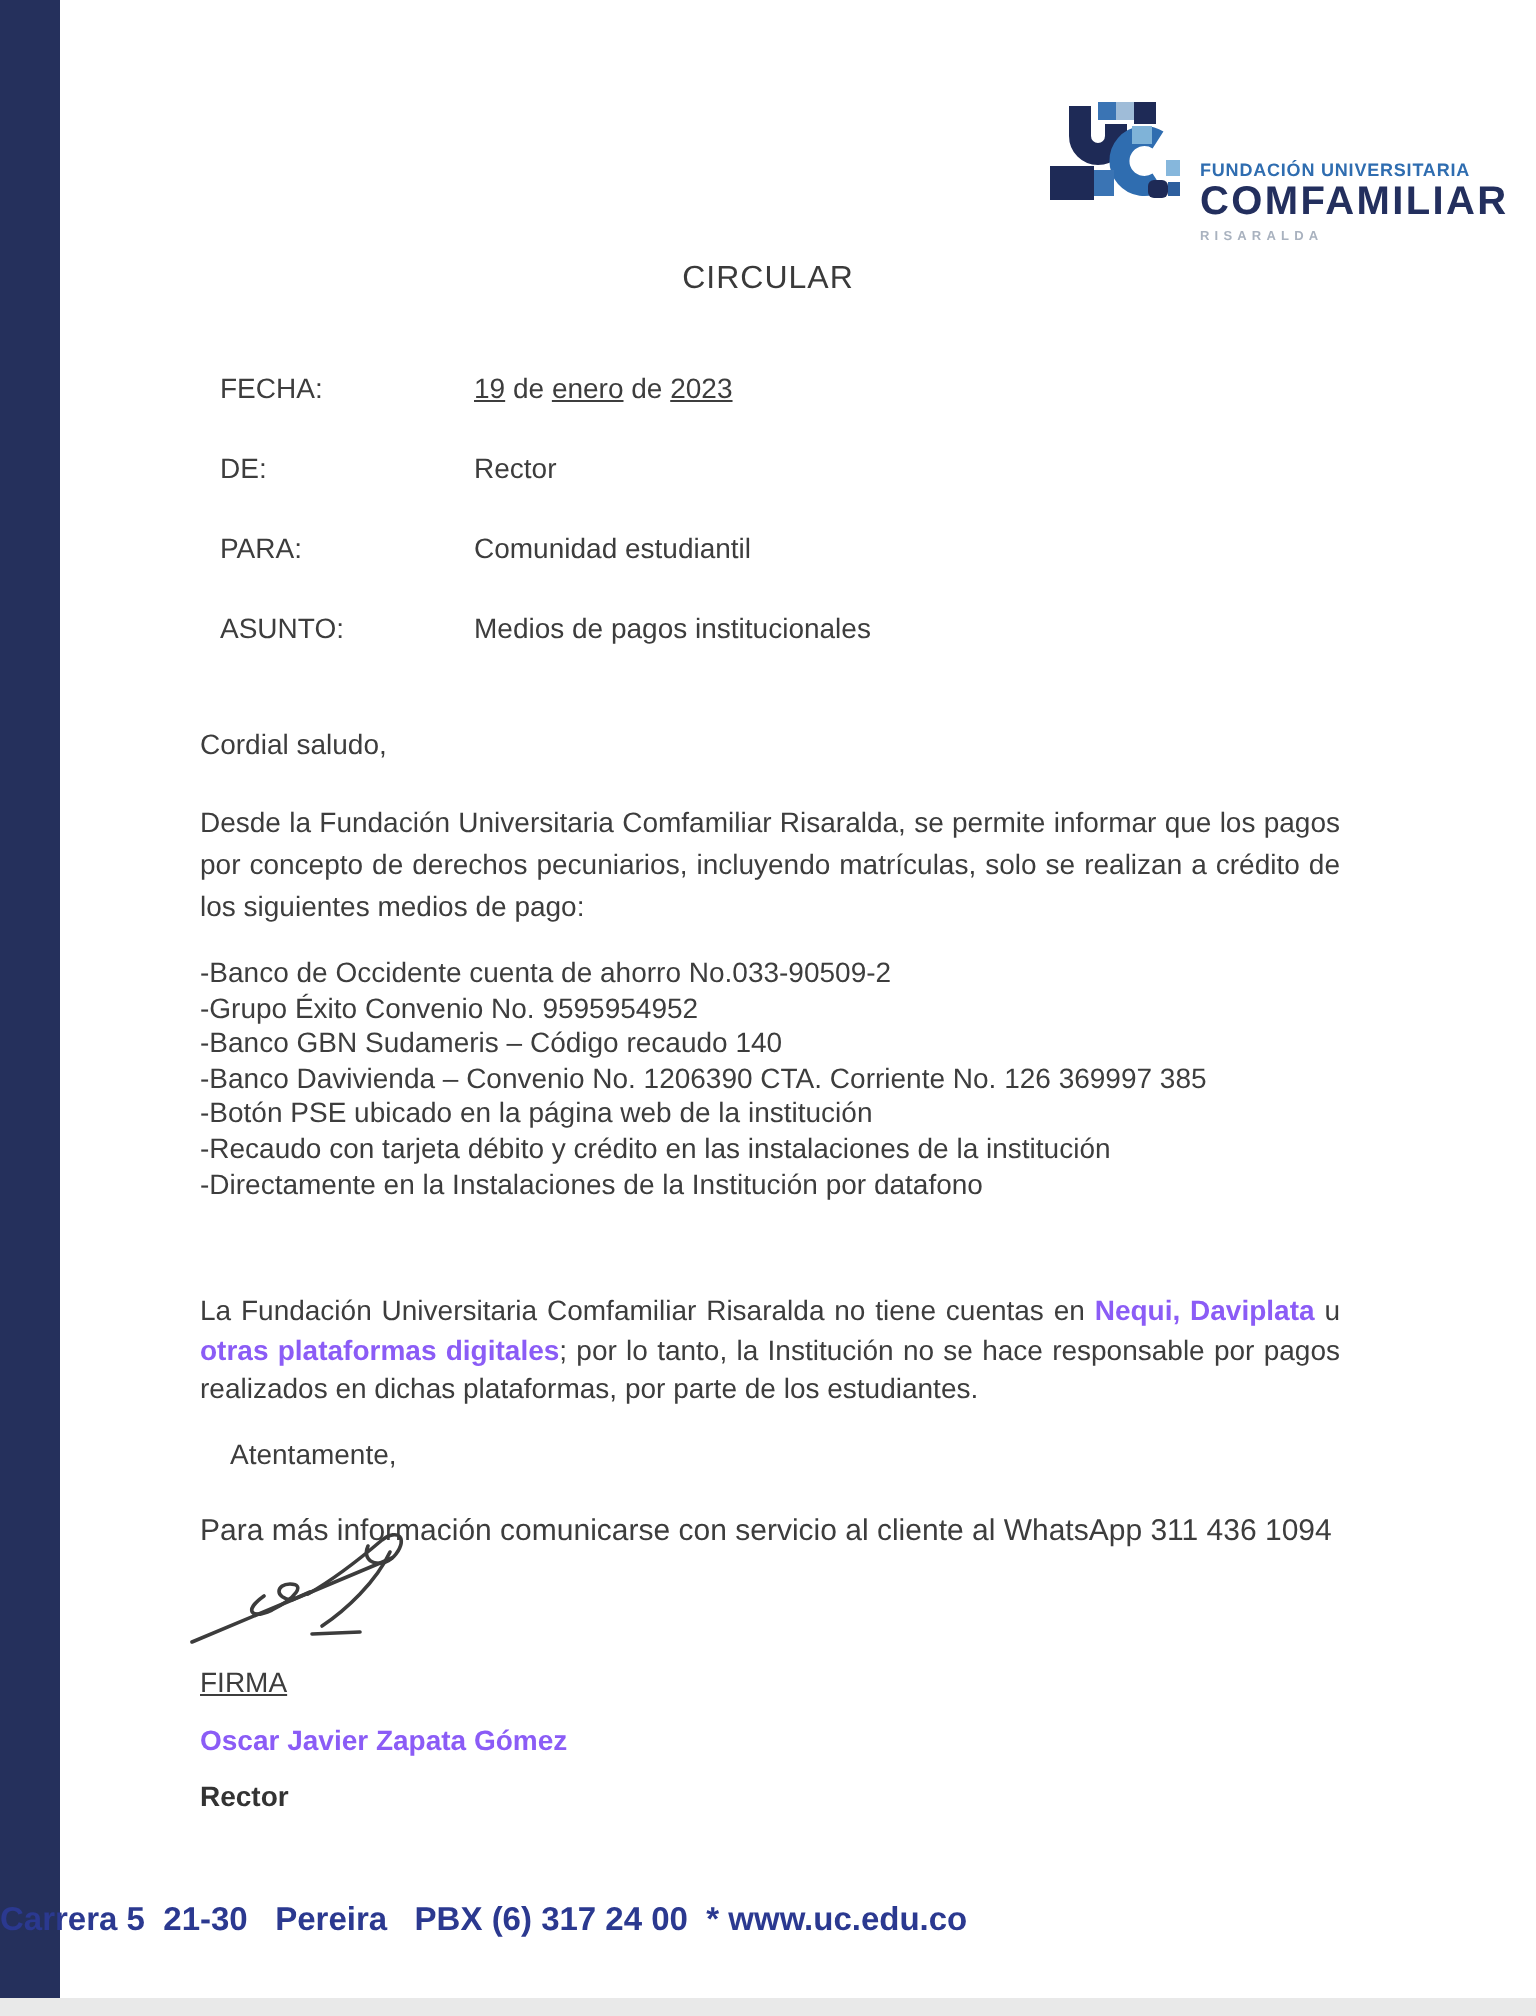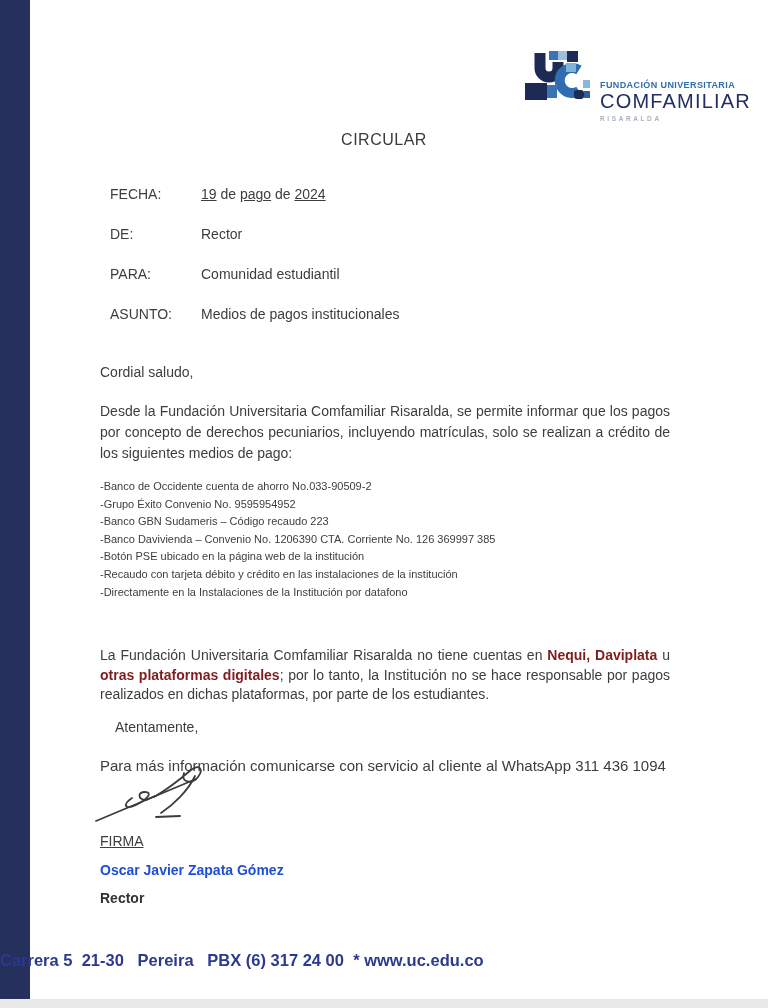--- a/index.html
+++ b/index.html
@@ -20,50 +20,50 @@
     background:#e9e9e9;
   }
   
   .logo{
     position:absolute;top:34px;left:521px;
     display:flex;align-items:center;gap:9px;
   }
   .logo-mark{width:70px;height:56px;flex:0 0 auto;}
   .logo-text{display:flex;flex-direction:column;line-height:1.15;}
   .logo-l1{font-size:9px;font-weight:bold;color:#2f6db0;letter-spacing:0.4px;margin-top:46px;}
-  .logo-l2{font-size:20px;font-weight:normal;color:#232f5e;letter-spacing:1.2px;}
+  .logo-l2{font-size:20px;font-weight:bold;color:#232f5e;letter-spacing:1.2px;}
   .logo-l3{font-size:6.5px;font-weight:bold;color:#a9b2bf;letter-spacing:2.6px;margin-top:2px;}
   
   .doc-title{
     position:absolute;top:131px;left:0;width:768px;
     text-align:center;font-size:16px;letter-spacing:0.5px;color:#3a3a3a;
   }
   .fields{position:absolute;top:186px;left:110px;font-size:14px;}
-  .field-row{display:flex;height:40px;align-items:flex-start;}
+  .field-row{display:flex;height:40px;align-items:flex-start;gap:36px;}
   .field-label{width:91px;flex:0 0 auto;}
   .u{text-decoration:underline;}
   .greeting{position:absolute;top:364px;left:100px;font-size:14px;}
   .intro{
     position:absolute;top:401px;left:100px;width:570px;
     font-size:14px;line-height:21px;text-align:justify;
   }
   .pay-list{
     position:absolute;top:478px;left:100px;width:600px;
-    font-size:11px;line-height:17.6px;
+    font-size:14px;line-height:17.6px;
   }
   .policy{
     position:absolute;top:646px;left:100px;width:570px;
     font-size:14px;line-height:19.5px;text-align:justify;
   }
-  .policy b{color:#7f1d1d;}
+  .policy b{color:#8b5cf6;}
   .contact-line{position:absolute;top:757px;left:100px;font-size:15px;}
   .closing{position:absolute;top:719px;left:100px;font-size:14px;margin-left:15px;}
   .signature{position:absolute;top:764px;left:92px;width:122px;height:62px;}
   .firma{position:absolute;top:833px;left:100px;font-size:14px;text-decoration:underline;}
-  .signer-name{position:absolute;top:862px;left:100px;font-size:14px;font-weight:bold;color:#1d4ed8;}
+  .signer-name{position:absolute;top:862px;left:100px;font-size:14px;font-weight:bold;color:#8b5cf6;}
   .signer-title{position:absolute;top:890px;left:100px;font-size:14px;font-weight:bold;color:#333;}
   .footer{
     position:absolute;top:951px;left:0;width:712px;
     font-size:16.5px;font-weight:bold;color:#2b3990;
     white-space:pre;
   }
 </style>
 </head>
 <body>
 
@@ -94,21 +94,21 @@
       <span class="logo-l2">COMFAMILIAR</span>
       <span class="logo-l3">RISARALDA</span>
     </div>
   </div>
 
   <div class="doc-title">CIRCULAR</div>
 
   <div class="fields">
     <div class="field-row">
       <span class="field-label">FECHA:</span>
-      <span class="field-value"><span class="u">19</span><span> de </span><span class="u">pago</span><span> de </span><span class="u">2024</span></span>
+      <span class="field-value"><span class="u">19</span><span> de </span><span class="u">enero</span><span> de </span><span class="u">2023</span></span>
     </div>
     <div class="field-row">
       <span class="field-label">DE:</span>
       <span class="field-value">Rector</span>
     </div>
     <div class="field-row">
       <span class="field-label">PARA:</span>
       <span class="field-value">Comunidad estudiantil</span>
     </div>
     <div class="field-row">
@@ -117,21 +117,21 @@
     </div>
   </div>
 
   <div class="greeting">Cordial saludo,</div>
 
   <div class="intro">Desde la Fundación Universitaria Comfamiliar Risaralda, se permite informar que los pagos por concepto de derechos pecuniarios, incluyendo matrículas, solo se realizan a crédito de los siguientes medios de pago:</div>
 
   <div class="pay-list">
       <div>-Banco de Occidente cuenta de ahorro No.033-90509-2</div>
       <div>-Grupo Éxito Convenio No. 9595954952</div>
-      <div>-Banco GBN Sudameris – Código recaudo 223</div>
+      <div>-Banco GBN Sudameris – Código recaudo 140</div>
       <div>-Banco Davivienda – Convenio No. 1206390 CTA. Corriente No. 126 369997 385</div>
       <div>-Botón PSE ubicado en la página web de la institución</div>
       <div>-Recaudo con tarjeta débito y crédito en las instalaciones de la institución</div>
       <div>-Directamente en la Instalaciones de la Institución por datafono</div>
     </div>
 
   <div class="policy"><span>La Fundación Universitaria Comfamiliar Risaralda no tiene cuentas en </span><b>Nequi, Daviplata</b><span> u </span><b>otras plataformas digitales</b><span>; por lo tanto, la Institución no se hace responsable por pagos realizados en dichas plataformas, por parte de los estudiantes.</span></div>
 
   <div class="contact-line">Para más información comunicarse con servicio al cliente al WhatsApp 311 436 1094</div>
 

